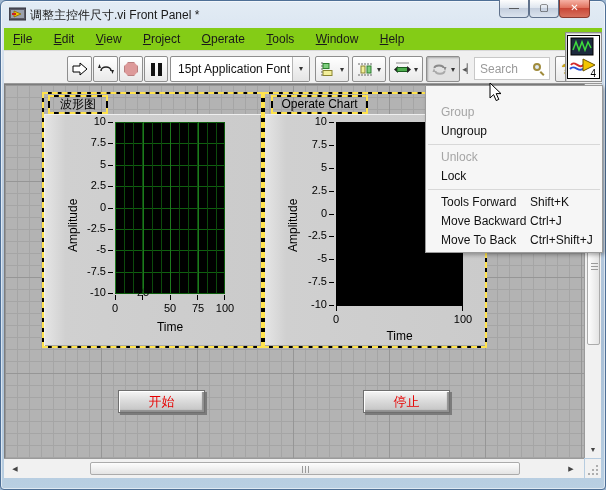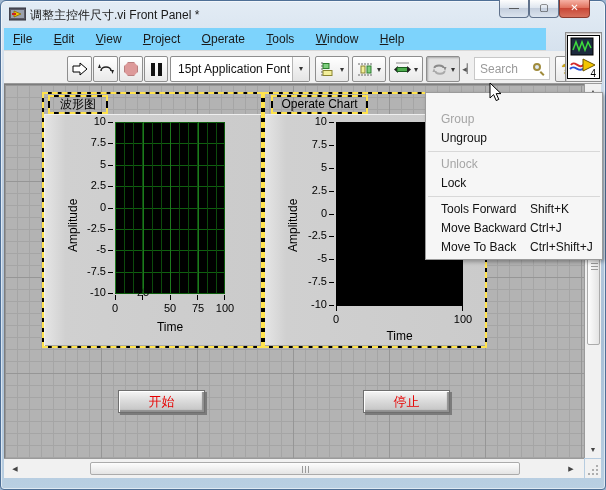--- a/index.html
+++ b/index.html
@@ -14,21 +14,21 @@
   .titlebar { position:absolute; left:0; top:0; width:606px; height:28px; }
   .title-text { position:absolute; left:30px; top:7px; font-size:12px; color:#1a1a1a; white-space:nowrap; }
   .app-icon { position:absolute; left:9px; top:6px; width:17px; height:16px; }
   .winbtn { position:absolute; top:0; height:18px; border:1px solid #60728c; border-top:none;
     background:linear-gradient(180deg,#fdfdfd,#dfe6ef 45%,#c4cedd 50%,#dbe4ee);
     border-radius:0 0 4px 4px; text-align:center; line-height:16px; font-size:10px; color:#333; }
   .winbtn.close { background:linear-gradient(180deg,#f6b1a4,#e1735f 45%,#c94837 50%,#d6705c);
     color:#fff; font-weight:bold; border-color:#8c3a2e; }
 
   
-  .menubar { position:absolute; left:4px; top:28px; width:542px; height:23px; background:#7dd3fc;
+  .menubar { position:absolute; left:4px; top:28px; width:598px; height:23px; background:#84cc16;
     border-bottom:1px solid #d9d9d9; }
   .menu-item { display:inline-block; padding:4px 9px 3px 9px; font-size:12px; color:#1a1a1a; }
   .menu-item::first-letter { text-decoration:underline; }
   .toolbar { position:absolute; left:4px; top:51px; width:598px; height:33px; background:#f0f0f0;
     border-bottom:1px solid #9a9a9a; }
   .tbtn { position:absolute; top:5px; height:26px; border:1px solid #8e8e8e; border-radius:2px;
     background:linear-gradient(180deg,#ffffff,#e9e9e9); display:flex; align-items:center; justify-content:center; }
   .tbtn.pressed { background:#e2e2e2; box-shadow:inset 1px 1px 2px rgba(0,0,0,.25); }
   .dd-arrow { font-size:8px; color:#333; margin-left:3px; }
   .fontbox { position:absolute; left:166px; top:5px; width:140px; height:26px; border:1px solid #8e8e8e;
@@ -108,21 +108,21 @@
     border-radius:2px; background:linear-gradient(90deg,#fdfdfd,#e4e4e4); }
   .vthumb .grip { position:absolute; left:3px; top:12px; width:7px; height:7px;
     background:repeating-linear-gradient(180deg,#9a9a9a 0 1px,transparent 1px 3px); }
   .hthumb { position:absolute; left:86px; top:3px; width:430px; height:13px; border:1px solid #ababab;
     border-radius:2px; background:linear-gradient(180deg,#fdfdfd,#e4e4e4); }
   .hthumb .grip { position:absolute; left:211px; top:3px; width:8px; height:7px;
     background:repeating-linear-gradient(90deg,#9a9a9a 0 1px,transparent 1px 3px); }
   .corner { position:absolute; left:585px; top:459px; width:16px; height:19px; background:#f1f1f1; z-index:1; }
 
   
-  .ctx-menu { position:absolute; left:425px; top:92px; width:178px; height:168px; background:#f6f6f6;
+  .ctx-menu { position:absolute; left:425px; top:85px; width:178px; height:168px; background:#f6f6f6;
     border:1px solid #9b9b9b; box-shadow:2px 2px 4px rgba(0,0,0,.3); z-index:6; padding-top:17px; }
   .mi { position:relative; height:19px; line-height:19px; padding-left:15px; font-size:12px; color:#111; }
   .mi.disabled { color:#a5a5a5; }
   .mi .sc { position:absolute; left:104px; top:0; }
   .msep { height:1px; background:#d8d8d8; margin:3px 2px; }
 
   .cursor { position:absolute; left:489px; top:82px; z-index:9; }
 </style>
 </head>
 <body>

